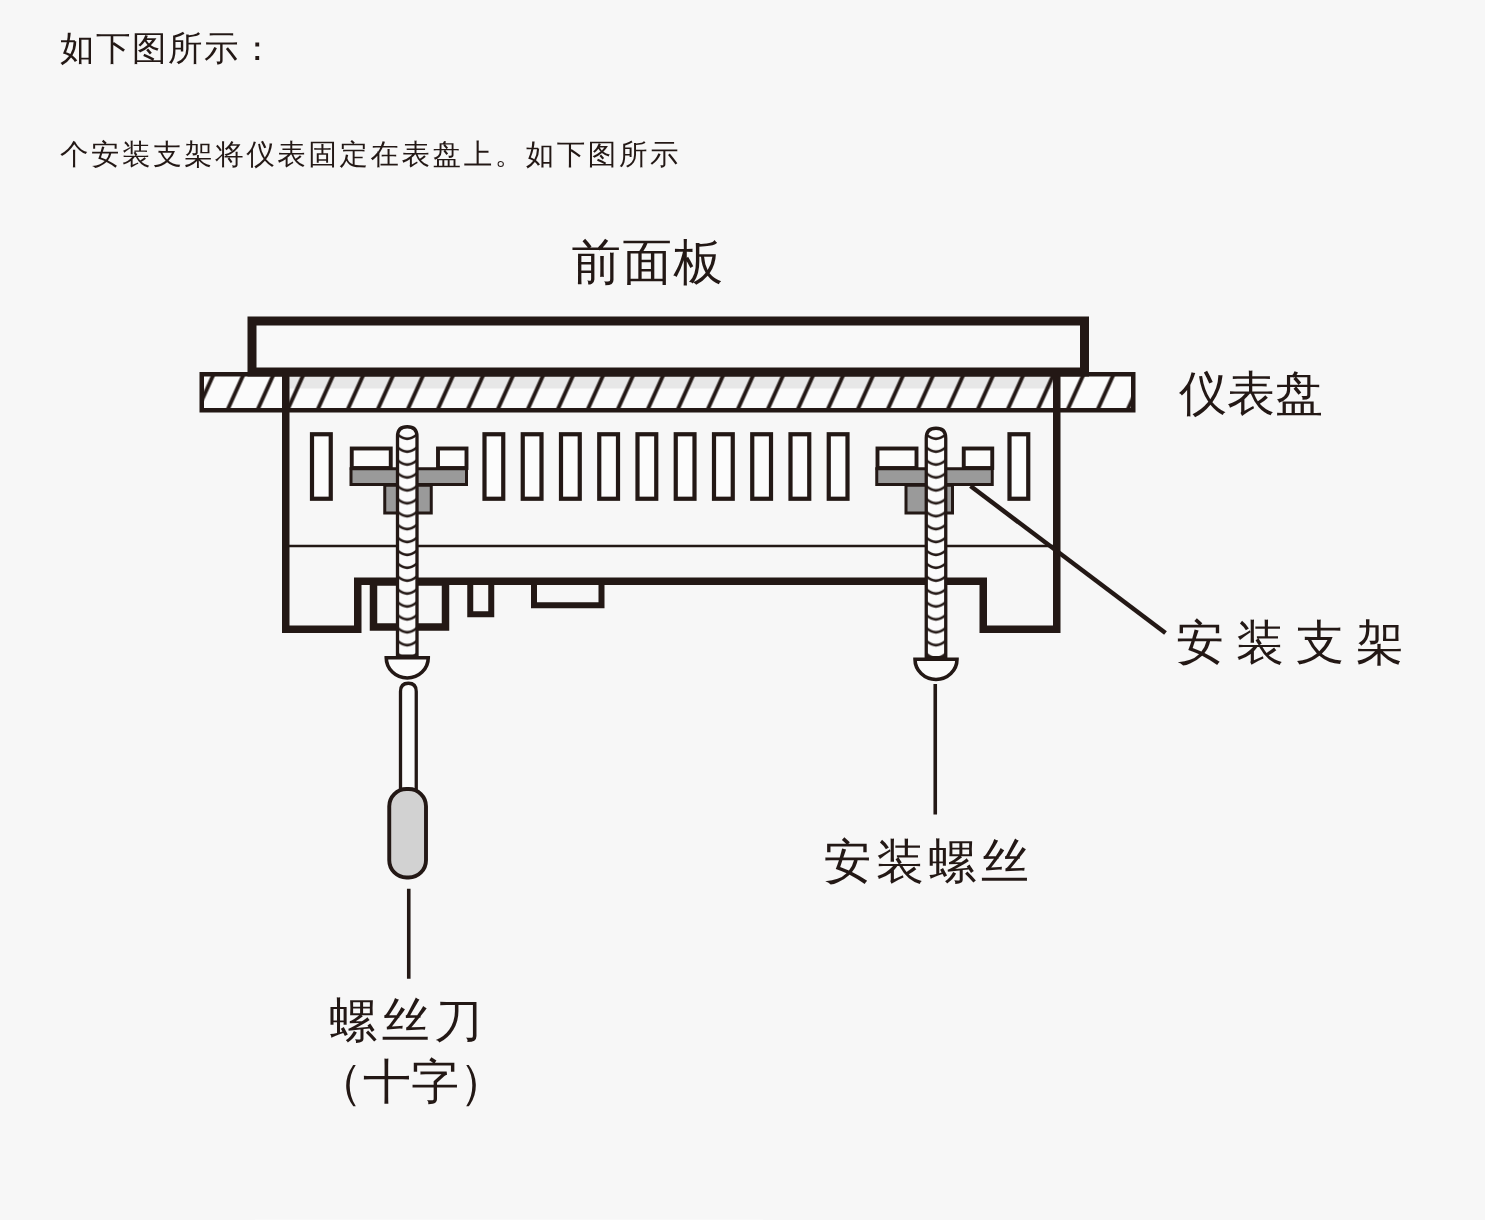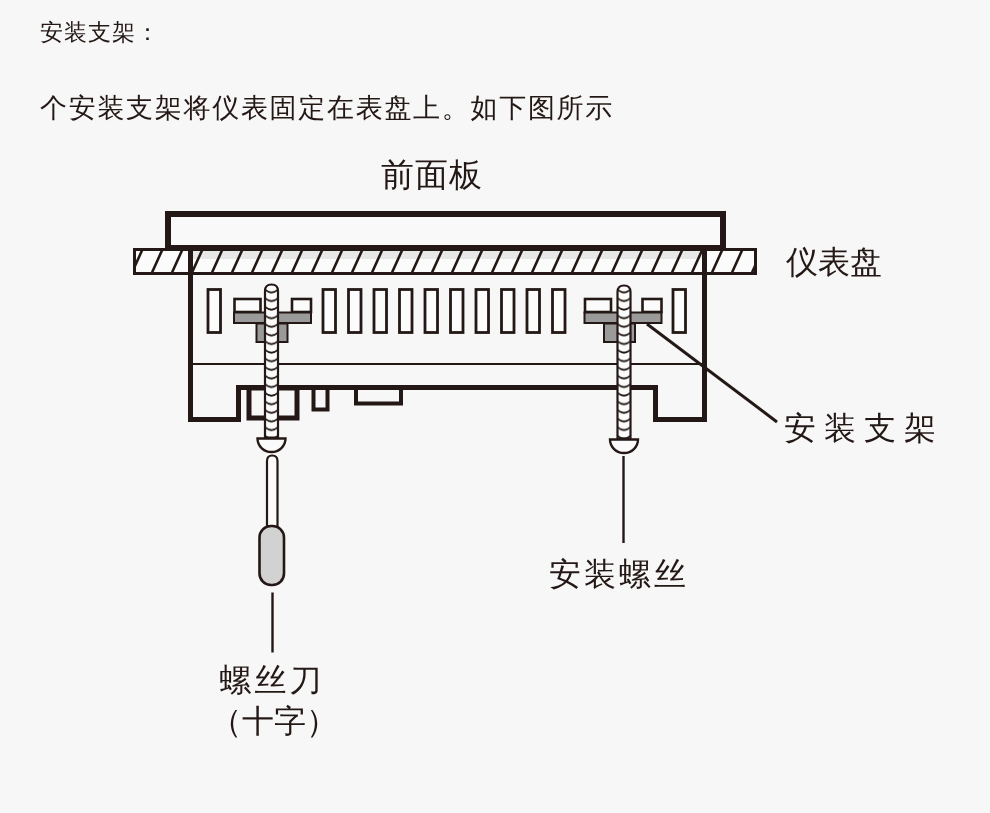--- a/index.html
+++ b/index.html
@@ -7,38 +7,38 @@
     position:relative;
     width:990px;height:813px;
     background:#f7f7f7;
     font-family:"Liberation Serif","DejaVu Serif",serif;
     color:#231815;
     overflow:hidden;
   }
   .txt{position:absolute;white-space:nowrap;}
   .t1{left:40px;top:17px;font-size:23px;letter-spacing:1px;}
   .t2{left:91px;top:52px;font-size:27px;letter-spacing:.7px;}
-  .t3{left:40px;top:90px;font-size:27px;letter-spacing:1.7px;}
+  .t3{left:40px;top:90px;font-size:19px;letter-spacing:1.7px;}
   svg{position:absolute;left:0;top:0;}
   svg text{
     font-family:"Liberation Serif","DejaVu Serif",serif;
     fill:#231815;
   }
   .lbl{font-size:32px;}
   .lbl-front{font-size:33px;letter-spacing:1px;}
   .lbl-bracket{letter-spacing:8px;}
   .lbl-screw{letter-spacing:3px;}
   .lbl-driver{letter-spacing:3px;}
 </style>
 </head>
 <body>
 
 <div class="page">
 
-  <div class="txt t1">安装支架：</div>
+  <div class="txt t1">如下图所示：</div>
   <div class="txt t3">个安装支架将仪表固定在表盘上。如下图所示</div>
 
   <svg width="990" height="813" viewBox="0 0 990 813">
     <defs>
       <pattern id="hatch" patternUnits="userSpaceOnUse" x="133" y="248" width="20" height="27">
         <path d="M -3,29 L 11,-2 M 17,29 L 31,-2" stroke="#231815" stroke-width="2.6" fill="none"></path>
       </pattern>
       <pattern id="threadL" patternUnits="userSpaceOnUse" x="265" y="288" width="13" height="8.6">
         <rect x="0" y="0" width="13" height="8.6" fill="#fbfbfb"></rect>
         <path d="M 0,1.6 Q 6.5,7.4 13,1.6" stroke="#231815" stroke-width="1.7" fill="none"></path>

